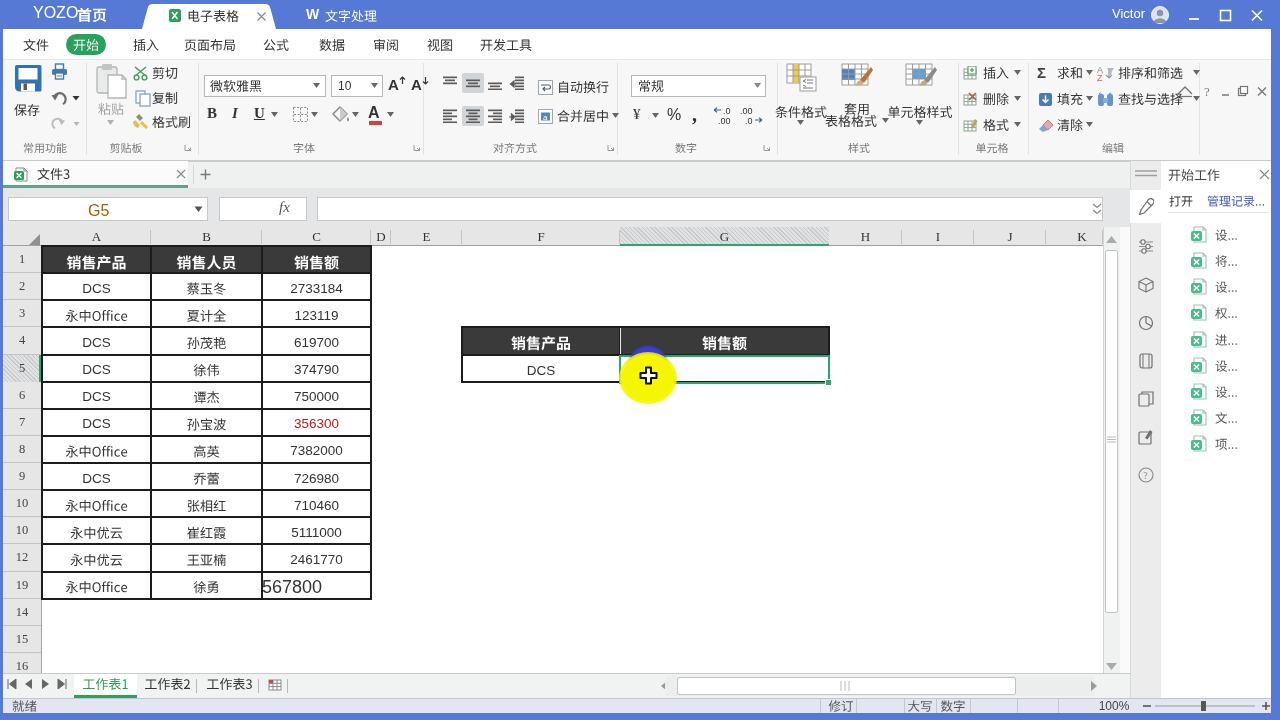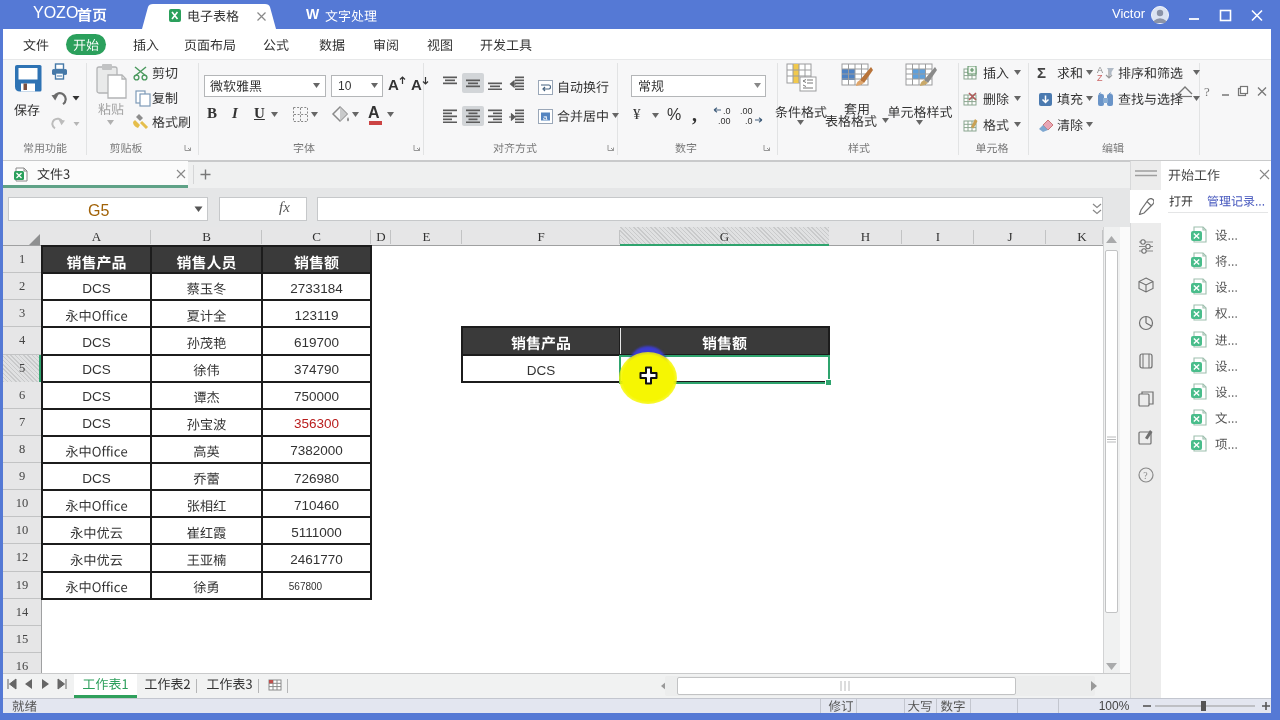--- a/index.html
+++ b/index.html
@@ -455,21 +455,21 @@
 <div style="position:absolute;left:42px;top:389px;width:109px;height:16px;font-size:13.5px;line-height:16px;color:#333;text-align:center">DCS</div>
 <div style="position:absolute;left:262px;top:389px;width:109px;height:16px;font-size:13.5px;line-height:16px;color:#333;text-align:center">750000</div>
 <div style="position:absolute;left:42px;top:416px;width:109px;height:16px;font-size:13.5px;line-height:16px;color:#333;text-align:center">DCS</div>
 <div style="position:absolute;left:262px;top:416px;width:109px;height:16px;font-size:13.5px;line-height:16px;color:#b91c1c;text-align:center">356300</div>
 <div style="position:absolute;left:262px;top:443px;width:109px;height:16px;font-size:13.5px;line-height:16px;color:#333;text-align:center">7382000</div>
 <div style="position:absolute;left:42px;top:471px;width:109px;height:16px;font-size:13.5px;line-height:16px;color:#333;text-align:center">DCS</div>
 <div style="position:absolute;left:262px;top:471px;width:109px;height:16px;font-size:13.5px;line-height:16px;color:#333;text-align:center">726980</div>
 <div style="position:absolute;left:262px;top:498px;width:109px;height:16px;font-size:13.5px;line-height:16px;color:#333;text-align:center">710460</div>
 <div style="position:absolute;left:262px;top:525px;width:109px;height:16px;font-size:13.5px;line-height:16px;color:#333;text-align:center">5111000</div>
 <div style="position:absolute;left:262px;top:552px;width:109px;height:16px;font-size:13.5px;line-height:16px;color:#333;text-align:center">2461770</div>
-<div style="position:absolute;left:262px;top:579px;width:87px;height:16px;font-size:10px;line-height:16px;color:#333;text-align:center">567800</div>
+<div style="position:absolute;left:262px;top:579px;width:87px;height:16px;font-size:18px;line-height:16px;color:#333;">567800</div>
 <div style="position:absolute;left:462px;top:327px;width:367px;height:28px;background:#3a3a3a"></div>
 <div style="position:absolute;left:461px;top:326px;width:1.6px;height:56px;background:#1c1c1c"></div>
 <div style="position:absolute;left:619px;top:326px;width:1.6px;height:56px;background:#1c1c1c"></div>
 <div style="position:absolute;left:828px;top:326px;width:1.6px;height:56px;background:#1c1c1c"></div>
 <div style="position:absolute;left:461px;top:326px;width:368px;height:1.6px;background:#1c1c1c"></div>
 <div style="position:absolute;left:461px;top:354px;width:368px;height:1.6px;background:#1c1c1c"></div>
 <div style="position:absolute;left:461px;top:381px;width:368px;height:1.6px;background:#1c1c1c"></div>
 <div style="position:absolute;left:620px;top:328px;width:1px;height:26px;background:#e8e8e8"></div>
 <div style="position:absolute;left:462px;top:363px;width:158px;height:16px;font-size:13.5px;line-height:16px;color:#333;text-align:center">DCS</div>
 <div style="position:absolute;left:619px;top:355px;width:211px;height:29px;border:2px solid #2fa46e;background:transparent;z-index:40"></div>

